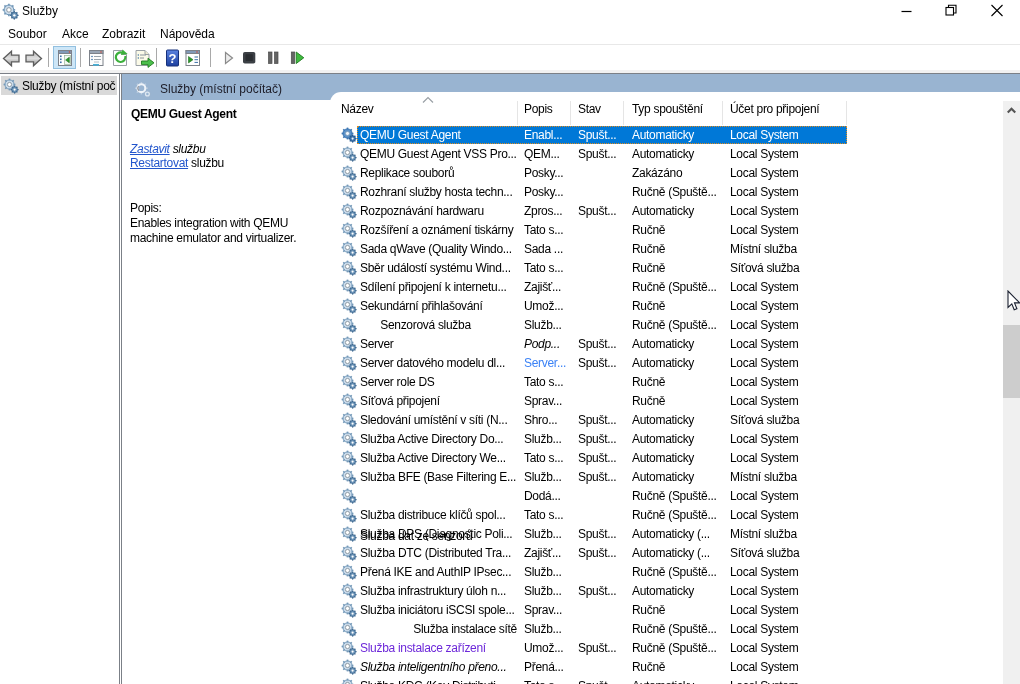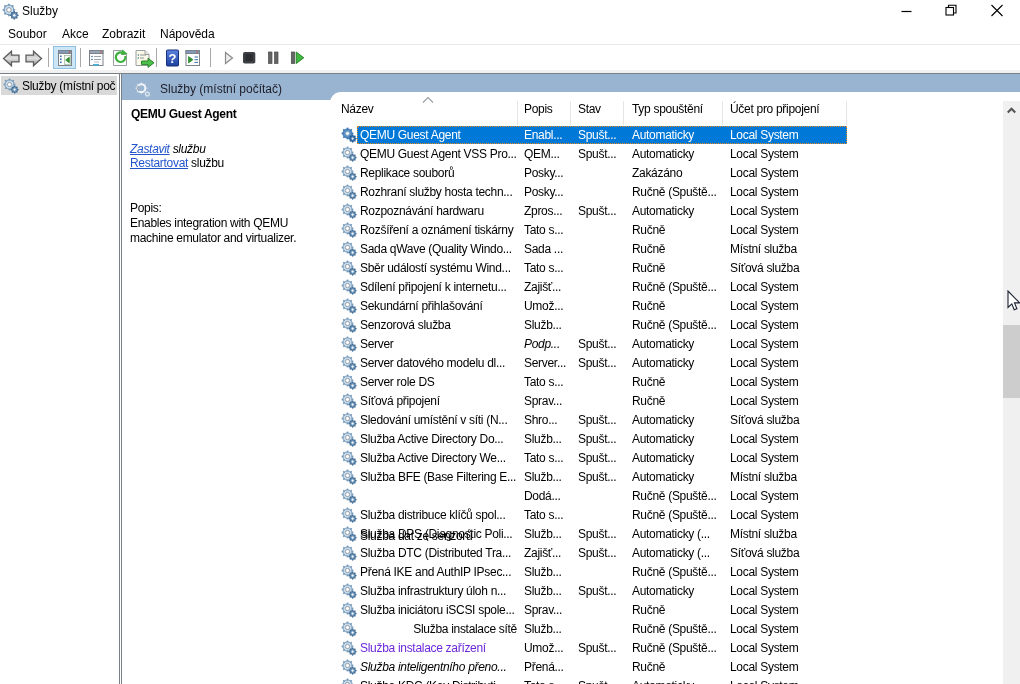--- a/index.html
+++ b/index.html
@@ -565,21 +565,21 @@
         <line x1="11.6" y1="14.2" x2="11.6" y2="15.6"></line>
 <line x1="7.6" y1="11.6" x2="9" y2="11.6"></line>
         <line x1="14.2" y1="11.6" x2="15.6" y2="11.6"></line>
 <line x1="8.8" y1="8.8" x2="9.8" y2="9.8"></line>
         <line x1="13.4" y1="9.8" x2="14.4" y2="8.8"></line>
 <line x1="8.8" y1="14.4" x2="9.8" y2="13.4"></line>
         <line x1="13.4" y1="13.4" x2="14.4" y2="14.4"></line>
       </g>
 <circle cx="11.6" cy="11.6" r="1.1" fill="#fff"></circle>
 </svg>
-<div class="abs t12 ls" style="left:30px;top:192px;color:#000;width:157px;overflow:hidden;">Senzorová služba</div>
+<div class="abs t12 ls" style="left:17px;top:192px;color:#000;width:157px;overflow:hidden;text-align:center;">Senzorová služba</div>
 <div class="abs t12 ls" style="left:194px;top:192px;color:#000;">Služb...</div>
 <div class="abs t12 ls" style="left:302px;top:192px;color:#000;">Ručně (Spuště...</div>
 <div class="abs t12 ls" style="left:400px;top:192px;color:#000;">Local System</div>
 <svg class="abs" style="left:11px;top:210px" width="16" height="16" viewBox="0 0 16 16">
 <g fill="#cbdcec" stroke="#6e95b5" stroke-width="0.9">
         <circle cx="6.5" cy="6.5" r="4.6"></circle>
       </g>
 <g stroke="#7398b8" stroke-width="1.6">
 <line x1="6.5" y1="0.6" x2="6.5" y2="2.4"></line>
         <line x1="6.5" y1="10.6" x2="6.5" y2="12.4"></line>
@@ -633,21 +633,21 @@
 <line x1="7.6" y1="11.6" x2="9" y2="11.6"></line>
         <line x1="14.2" y1="11.6" x2="15.6" y2="11.6"></line>
 <line x1="8.8" y1="8.8" x2="9.8" y2="9.8"></line>
         <line x1="13.4" y1="9.8" x2="14.4" y2="8.8"></line>
 <line x1="8.8" y1="14.4" x2="9.8" y2="13.4"></line>
         <line x1="13.4" y1="13.4" x2="14.4" y2="14.4"></line>
       </g>
 <circle cx="11.6" cy="11.6" r="1.1" fill="#fff"></circle>
 </svg>
 <div class="abs t12 ls" style="left:30px;top:230px;color:#000;width:157px;overflow:hidden;">Server datového modelu dl...</div>
-<div class="abs t12 ls" style="left:194px;top:230px;color:#000000;">Server...</div>
+<div class="abs t12 ls" style="left:194px;top:230px;color:#3b82f6;">Server...</div>
 <div class="abs t12 ls" style="left:248px;top:230px;color:#000;">Spušt...</div>
 <div class="abs t12 ls" style="left:302px;top:230px;color:#000;">Automaticky</div>
 <div class="abs t12 ls" style="left:400px;top:230px;color:#000;">Local System</div>
 <svg class="abs" style="left:11px;top:248px" width="16" height="16" viewBox="0 0 16 16">
 <g fill="#cbdcec" stroke="#6e95b5" stroke-width="0.9">
         <circle cx="6.5" cy="6.5" r="4.6"></circle>
       </g>
 <g stroke="#7398b8" stroke-width="1.6">
 <line x1="6.5" y1="0.6" x2="6.5" y2="2.4"></line>
         <line x1="6.5" y1="10.6" x2="6.5" y2="12.4"></line>

